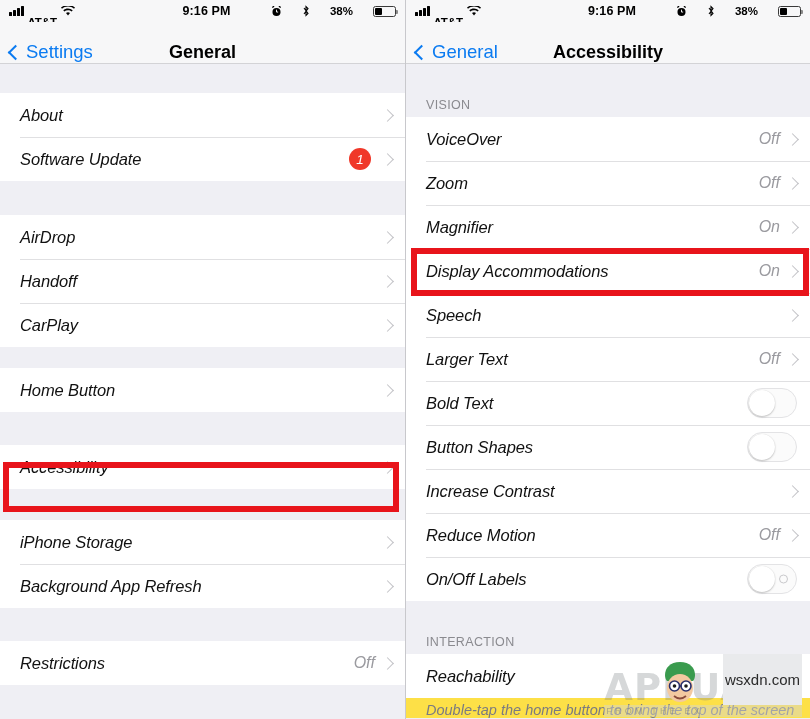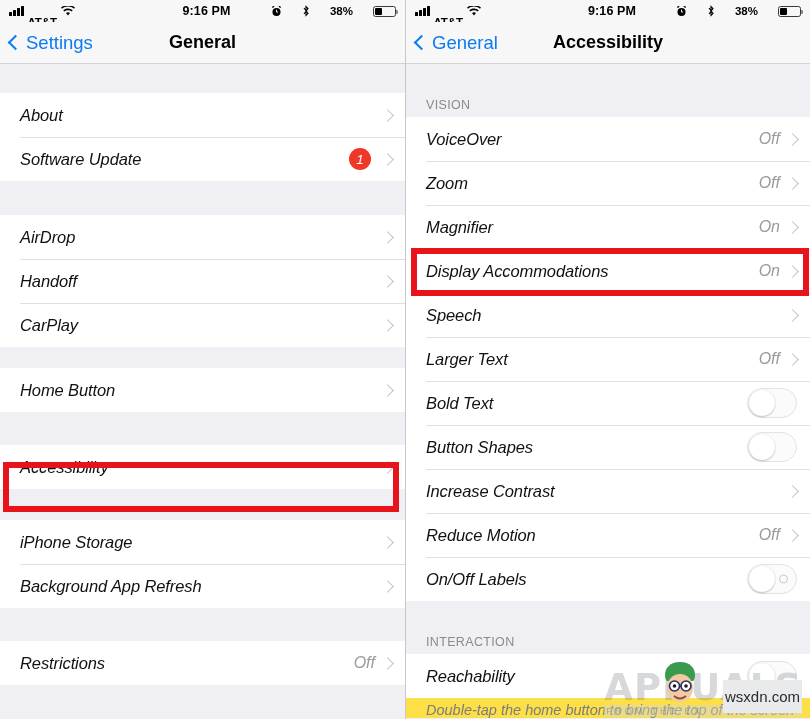--- a/index.html
+++ b/index.html
@@ -55,21 +55,21 @@
     content:''; position: absolute; right: -3.2px; top: 3px;
     width: 2px; height: 4px; background: #8a8a8a; border-radius: 0 1px 1px 0;
   }
   .batt span { display:block; height: 100%; width: 38%; background:#000; border-radius: 1px; }
 
   
   .navbar {
     height: 42px;
     background: #f7f7f8;
     border-bottom: 1px solid #d3d3d6;
-    display: flex; align-items: center;
+    display: flex; align-items: flex-end;
     position: relative;
     padding: 0 10px;
   }
   .nav-back {
     display: flex; align-items: center; gap: 4px;
     color: #0b7bf1; font-size: 18.5px;
     position: relative; z-index: 2;
     cursor: pointer;
   }
   .nav-title {
@@ -167,24 +167,24 @@
     font-size: 9px; letter-spacing: 3.2px;
     color: rgba(120,125,130,.55);
     background: rgba(210,212,215,.45);
     padding: 1px 2px;
   }
   .wm-mascot {
     position: absolute; left: 52px; top: -12px;
     width: 48px; height: 52px;
   }
   .wm-site {
-    position: absolute; right: 0; bottom: 4px;
+    position: absolute; right: 0; bottom: 12px;
     font-size: 15px; color: #2b2b2b;
     background: #e9eaec;
-    padding: 8px 2px;
+    padding: 17px 2px;
   }
   .footnote {
     font-size: 14.5px; color: #7b7b80;
     padding: 4px 20px 0 20px;
     white-space: nowrap; overflow: hidden;
   }
 </style>
 </head>
 <body>
 

